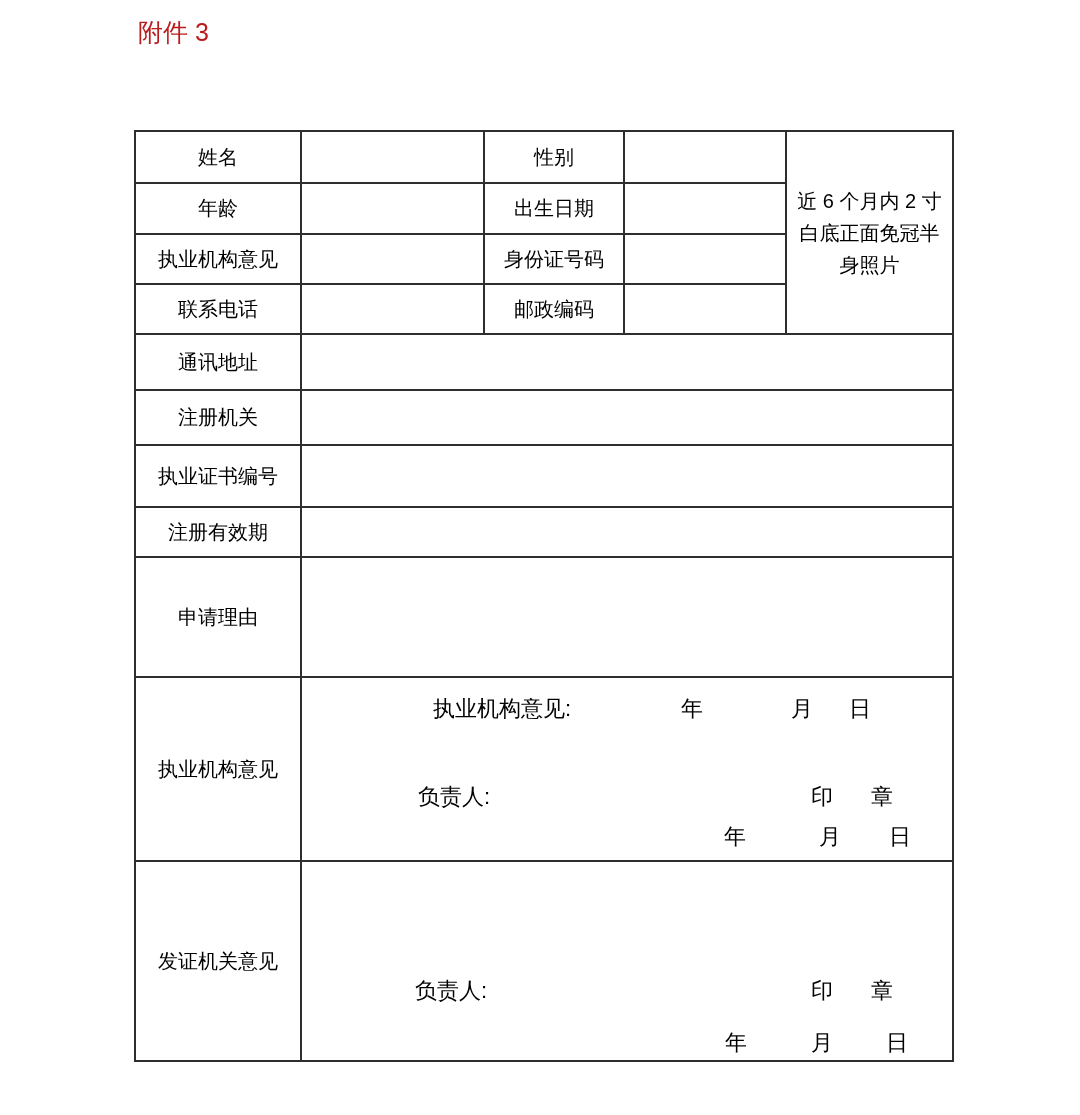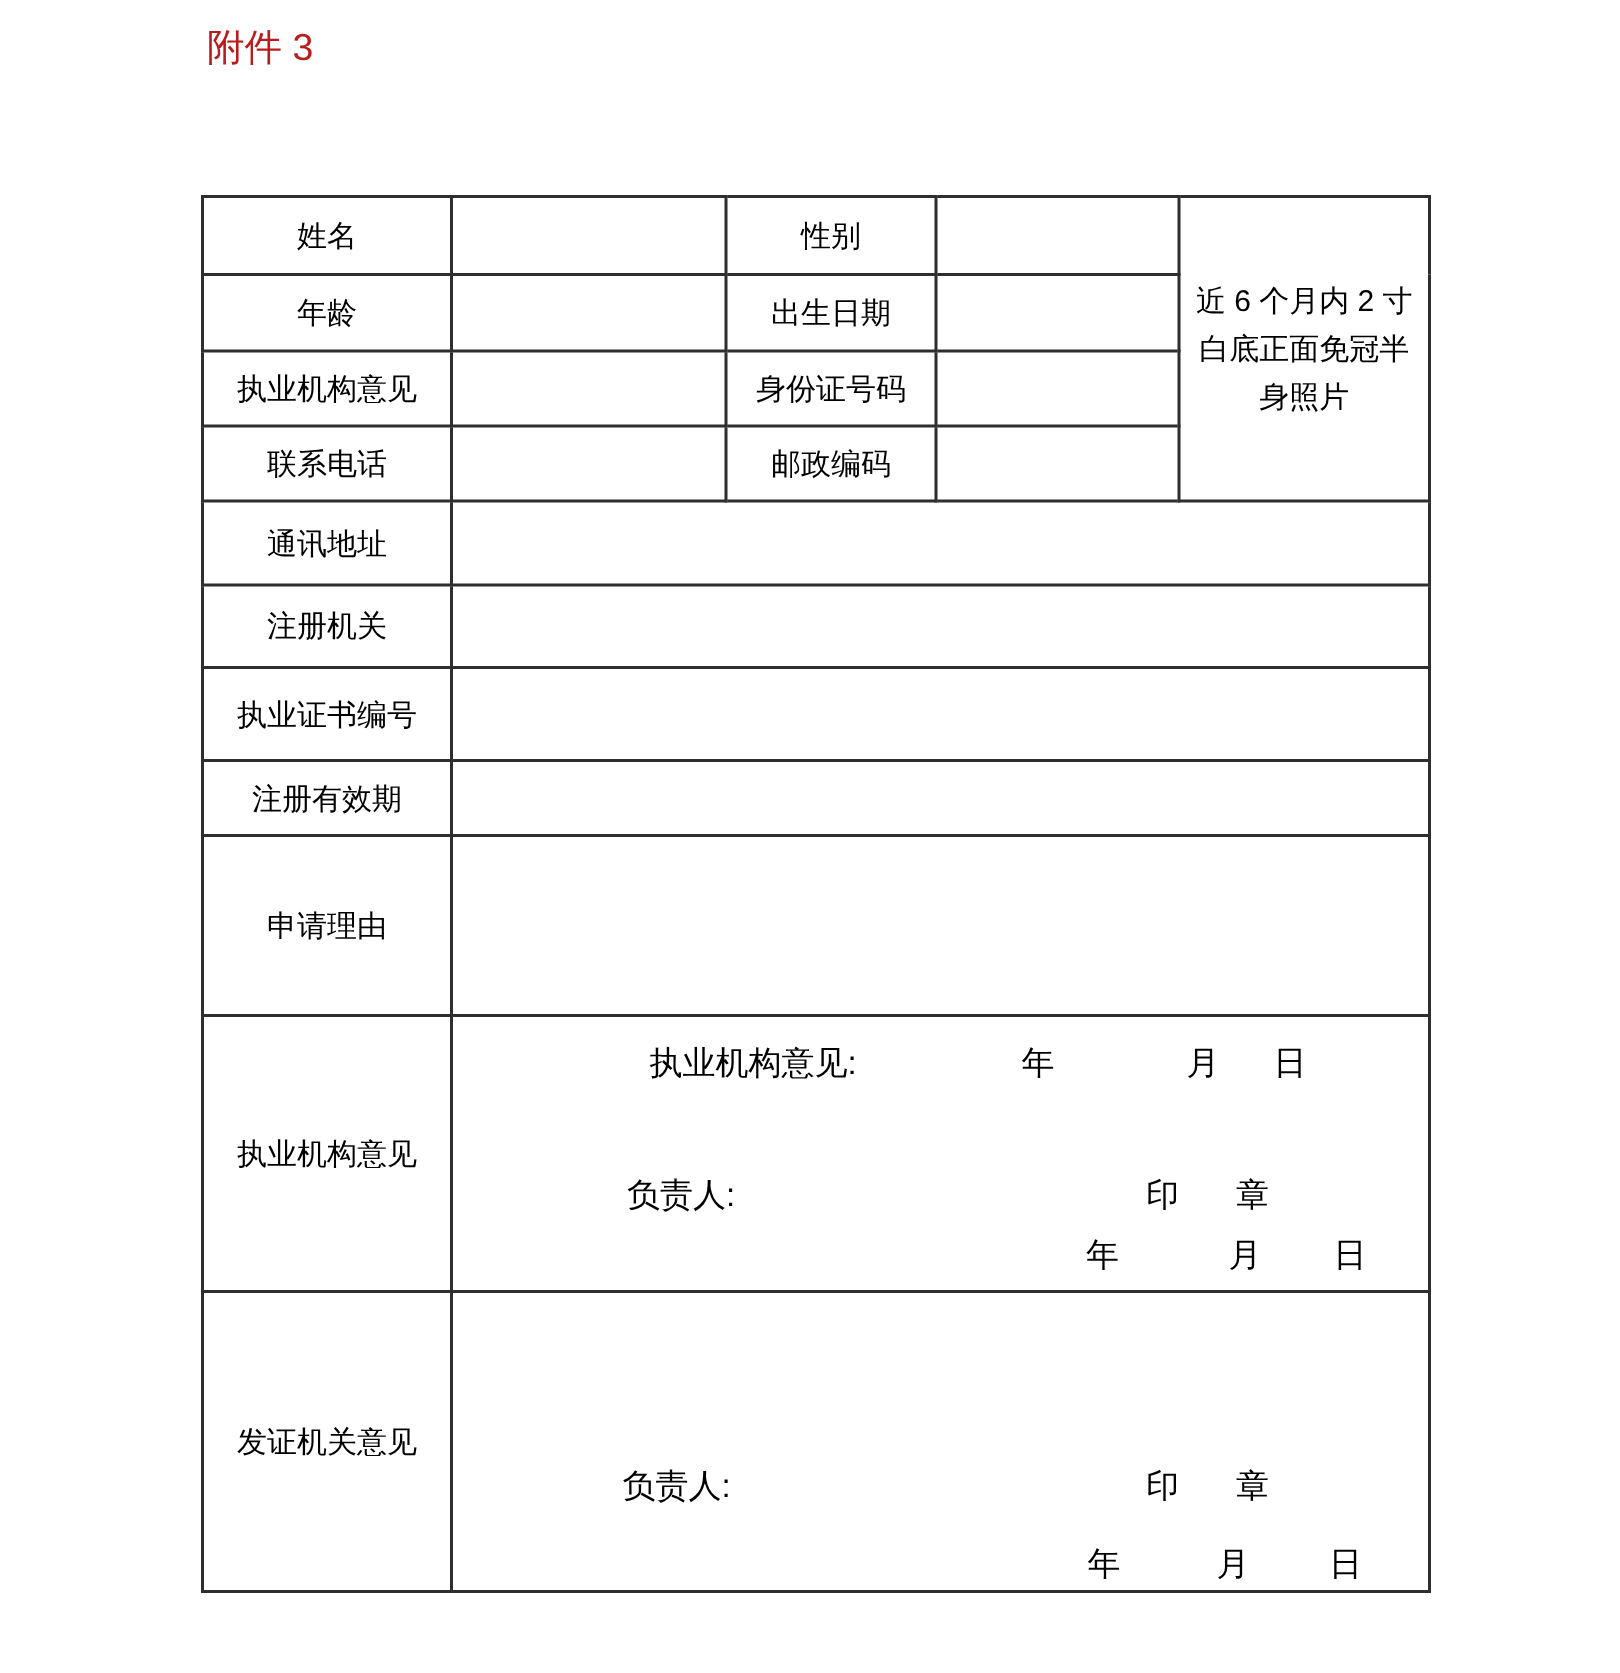--- a/index.html
+++ b/index.html
@@ -58,21 +58,21 @@
     line-height: 32px;
     font-size: 20px;
   }
   td.rel { position: relative; }
   .sig {
     position: absolute;
     font-size: 22px;
     line-height: 26px;
     white-space: pre;
   }
-  .seal { letter-spacing: 8px; }
+  .seal { letter-spacing: 8px; margin-left: 47px; }
 </style>
 </head>
 <body>
 
 <div class="page">
 
   <div class="attachment">附件 3</div>
 
 
   <table class="form-table">

